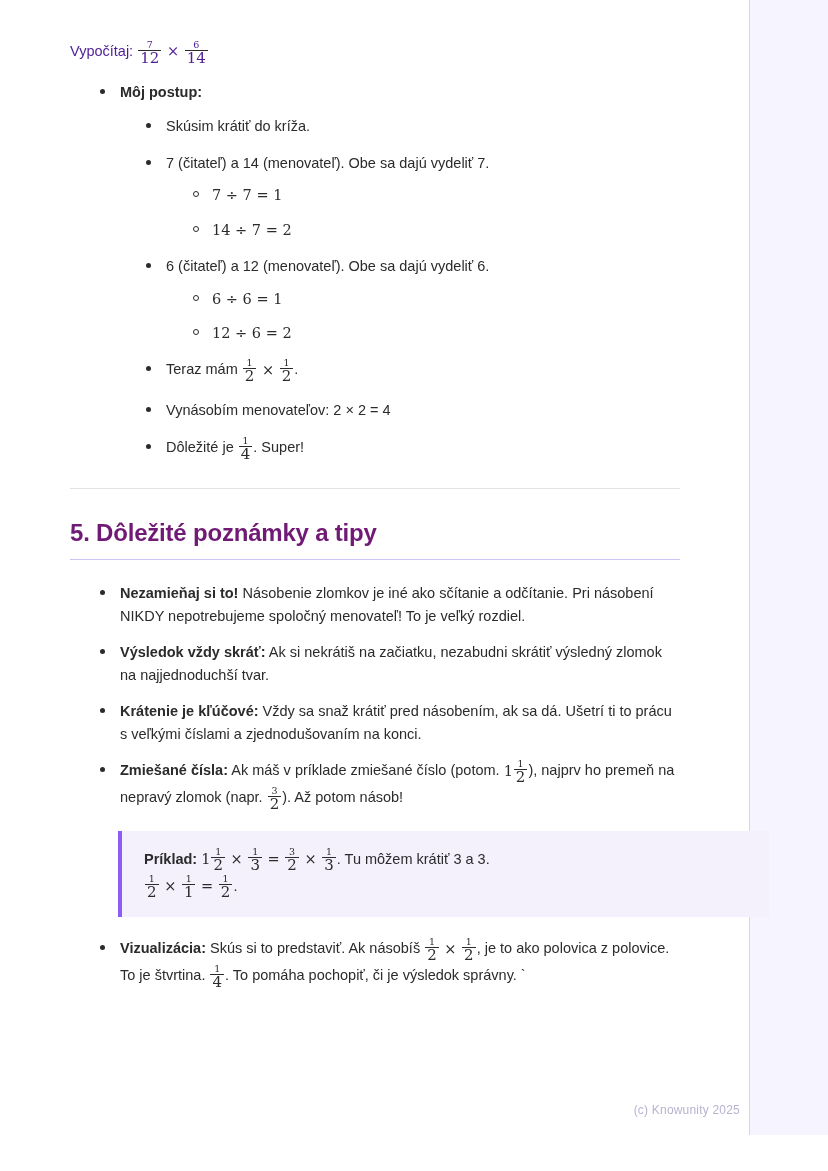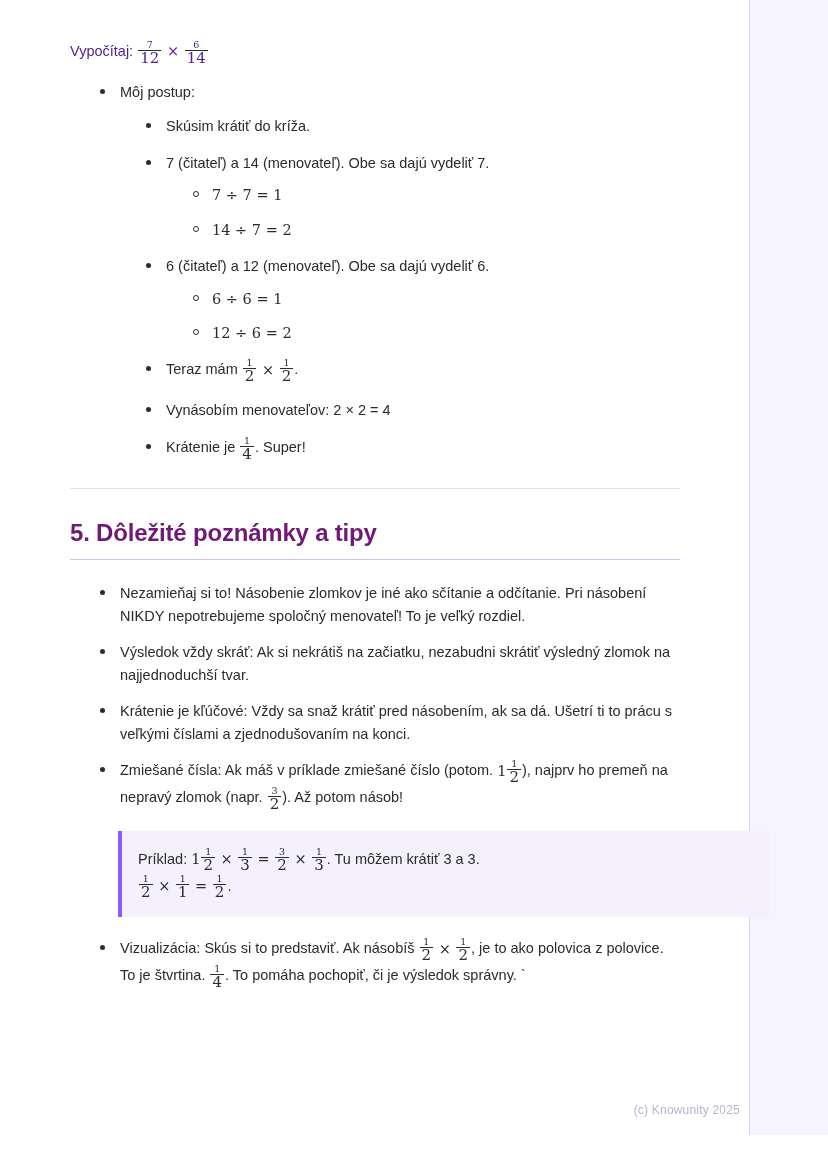--- a/index.html
+++ b/index.html
@@ -116,21 +116,21 @@
     content: "";
     position: absolute;
     left: 5px;
     top: 7px;
     width: 4px; height: 4px;
     border-radius: 50%;
     border: 1px solid #2b2b2b;
     background: transparent;
   }
 
-  b, .bold { font-weight: normal; }
+  b, .bold { font-weight: bold; }
 
   hr.sep {
     border: none;
     border-top: 1px solid #e2e2e2;
     margin: 26px 0 30px 0;
   }
 
   h2.section-title {
     font-size: 24px;
     font-weight: bold;
@@ -142,21 +142,21 @@
     border: none;
     border-top: 1px solid #cfc2f6;
     margin: 0 0 22px 0;
   }
 
   
   .callout {
     margin: 18px 0 20px 48px;
     background: #f4f1fd;
     border-left: 4px solid #8b5cf6;
-    padding: 16px 20px 16px 16px;
+    padding: 16px 20px 16px 22px;
     font-size: 14.5px;
     line-height: 1.75;
     color: #2b2b2b;
     width: 651px;
     box-sizing: border-box;
   }
 
   .footer {
     position: absolute;
     right: 88px;
@@ -225,21 +225,21 @@
         <li>
           <span>Teraz mám </span><span class="math"><span class="frac"><span class="num">1</span><span class="den">2</span></span> × <span class="frac"><span class="num">1</span><span class="den">2</span></span></span><span>.</span>
         </li>
 
 
         <li>
           <span>Vynásobím menovateľov: 2 × 2 = 4</span>
         </li>
 
         <li>
-          <span>Krátenie je </span><span class="math"><span class="frac"><span class="num">1</span><span class="den">4</span></span></span><span>. Super!</span>
+          <span>Dôležité je </span><span class="math"><span class="frac"><span class="num">1</span><span class="den">4</span></span></span><span>. Super!</span>
         </li>
 
       </ul>
     </li>
   </ul>
 
   <hr class="sep">
 
   <h2 class="section-title">5. Dôležité poznámky a tipy</h2>
   <hr class="title-rule">

